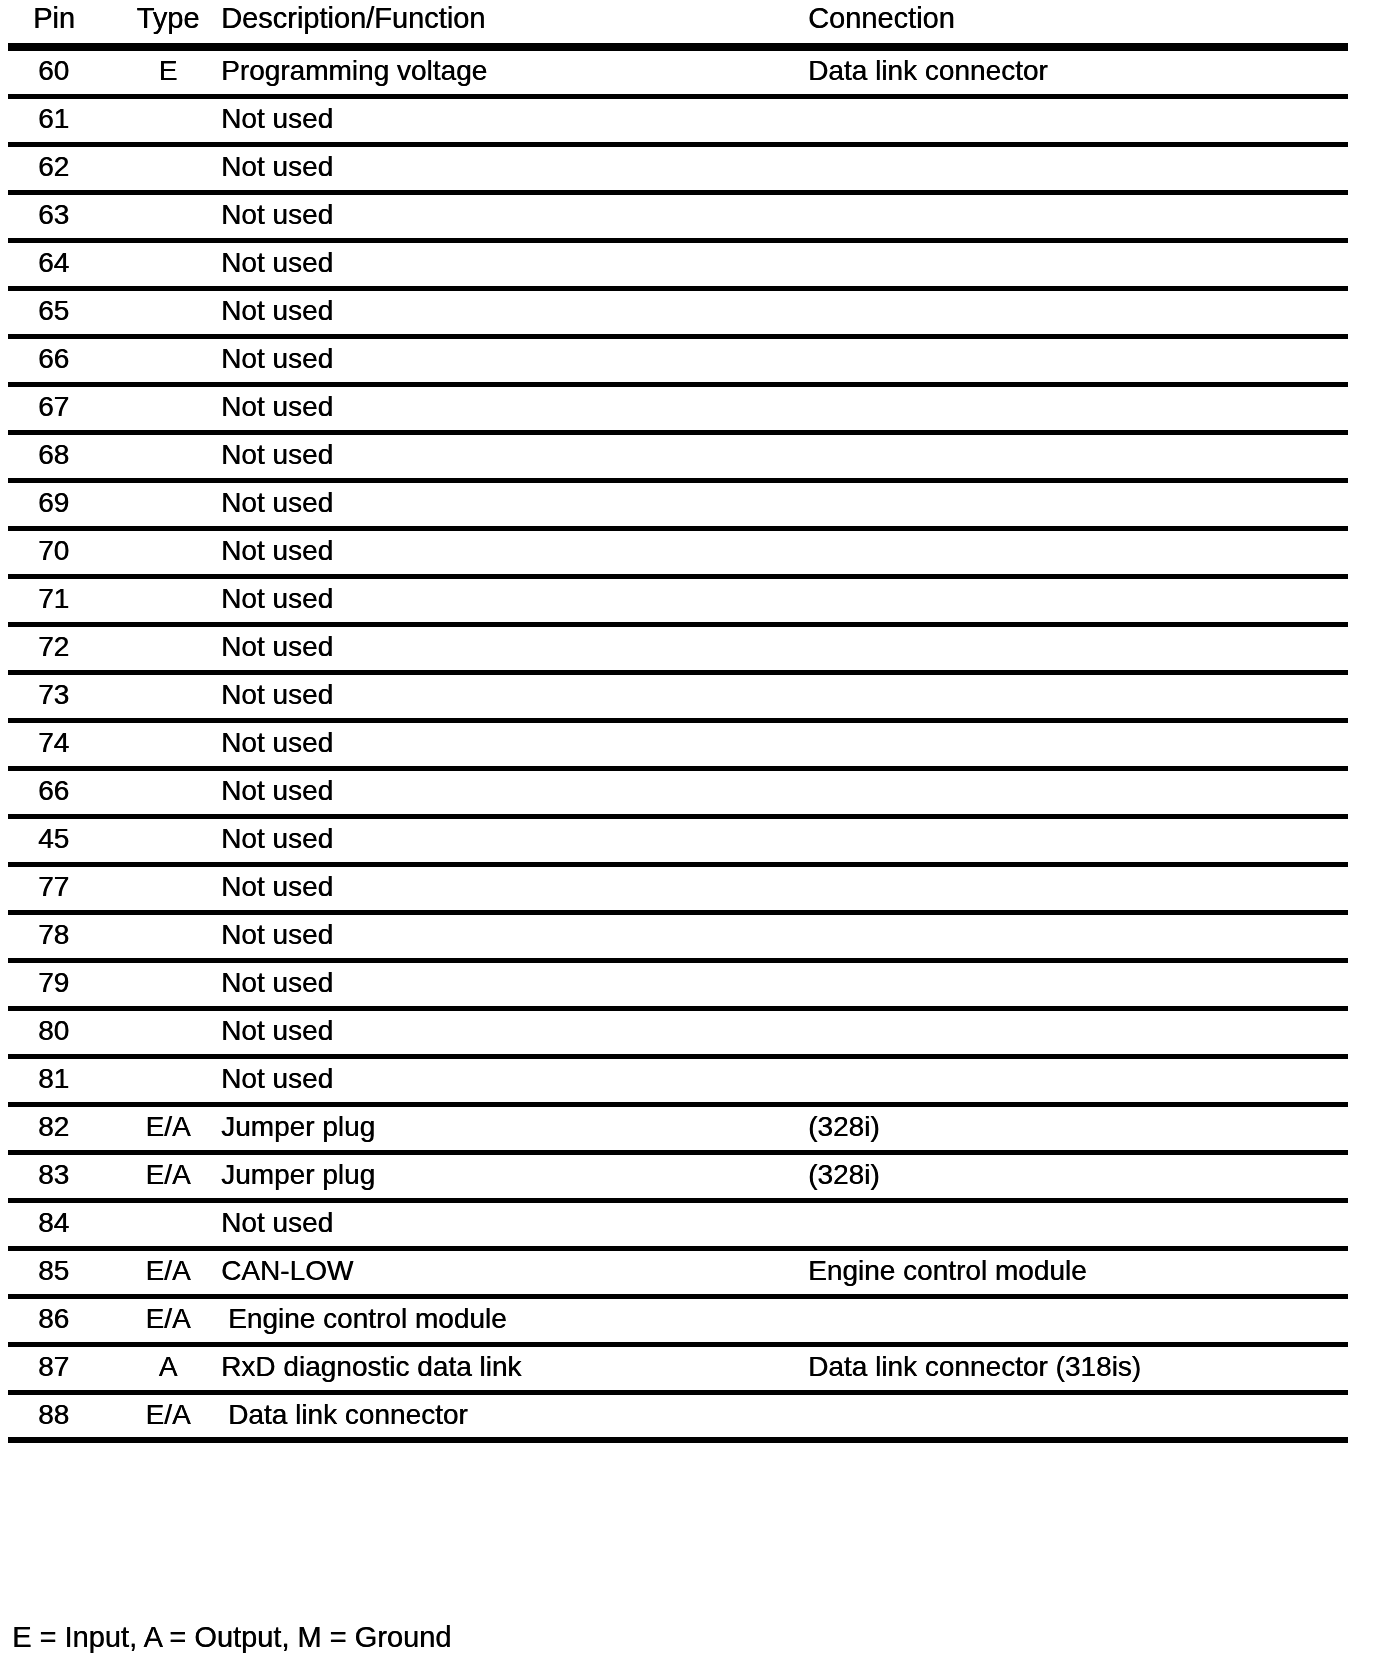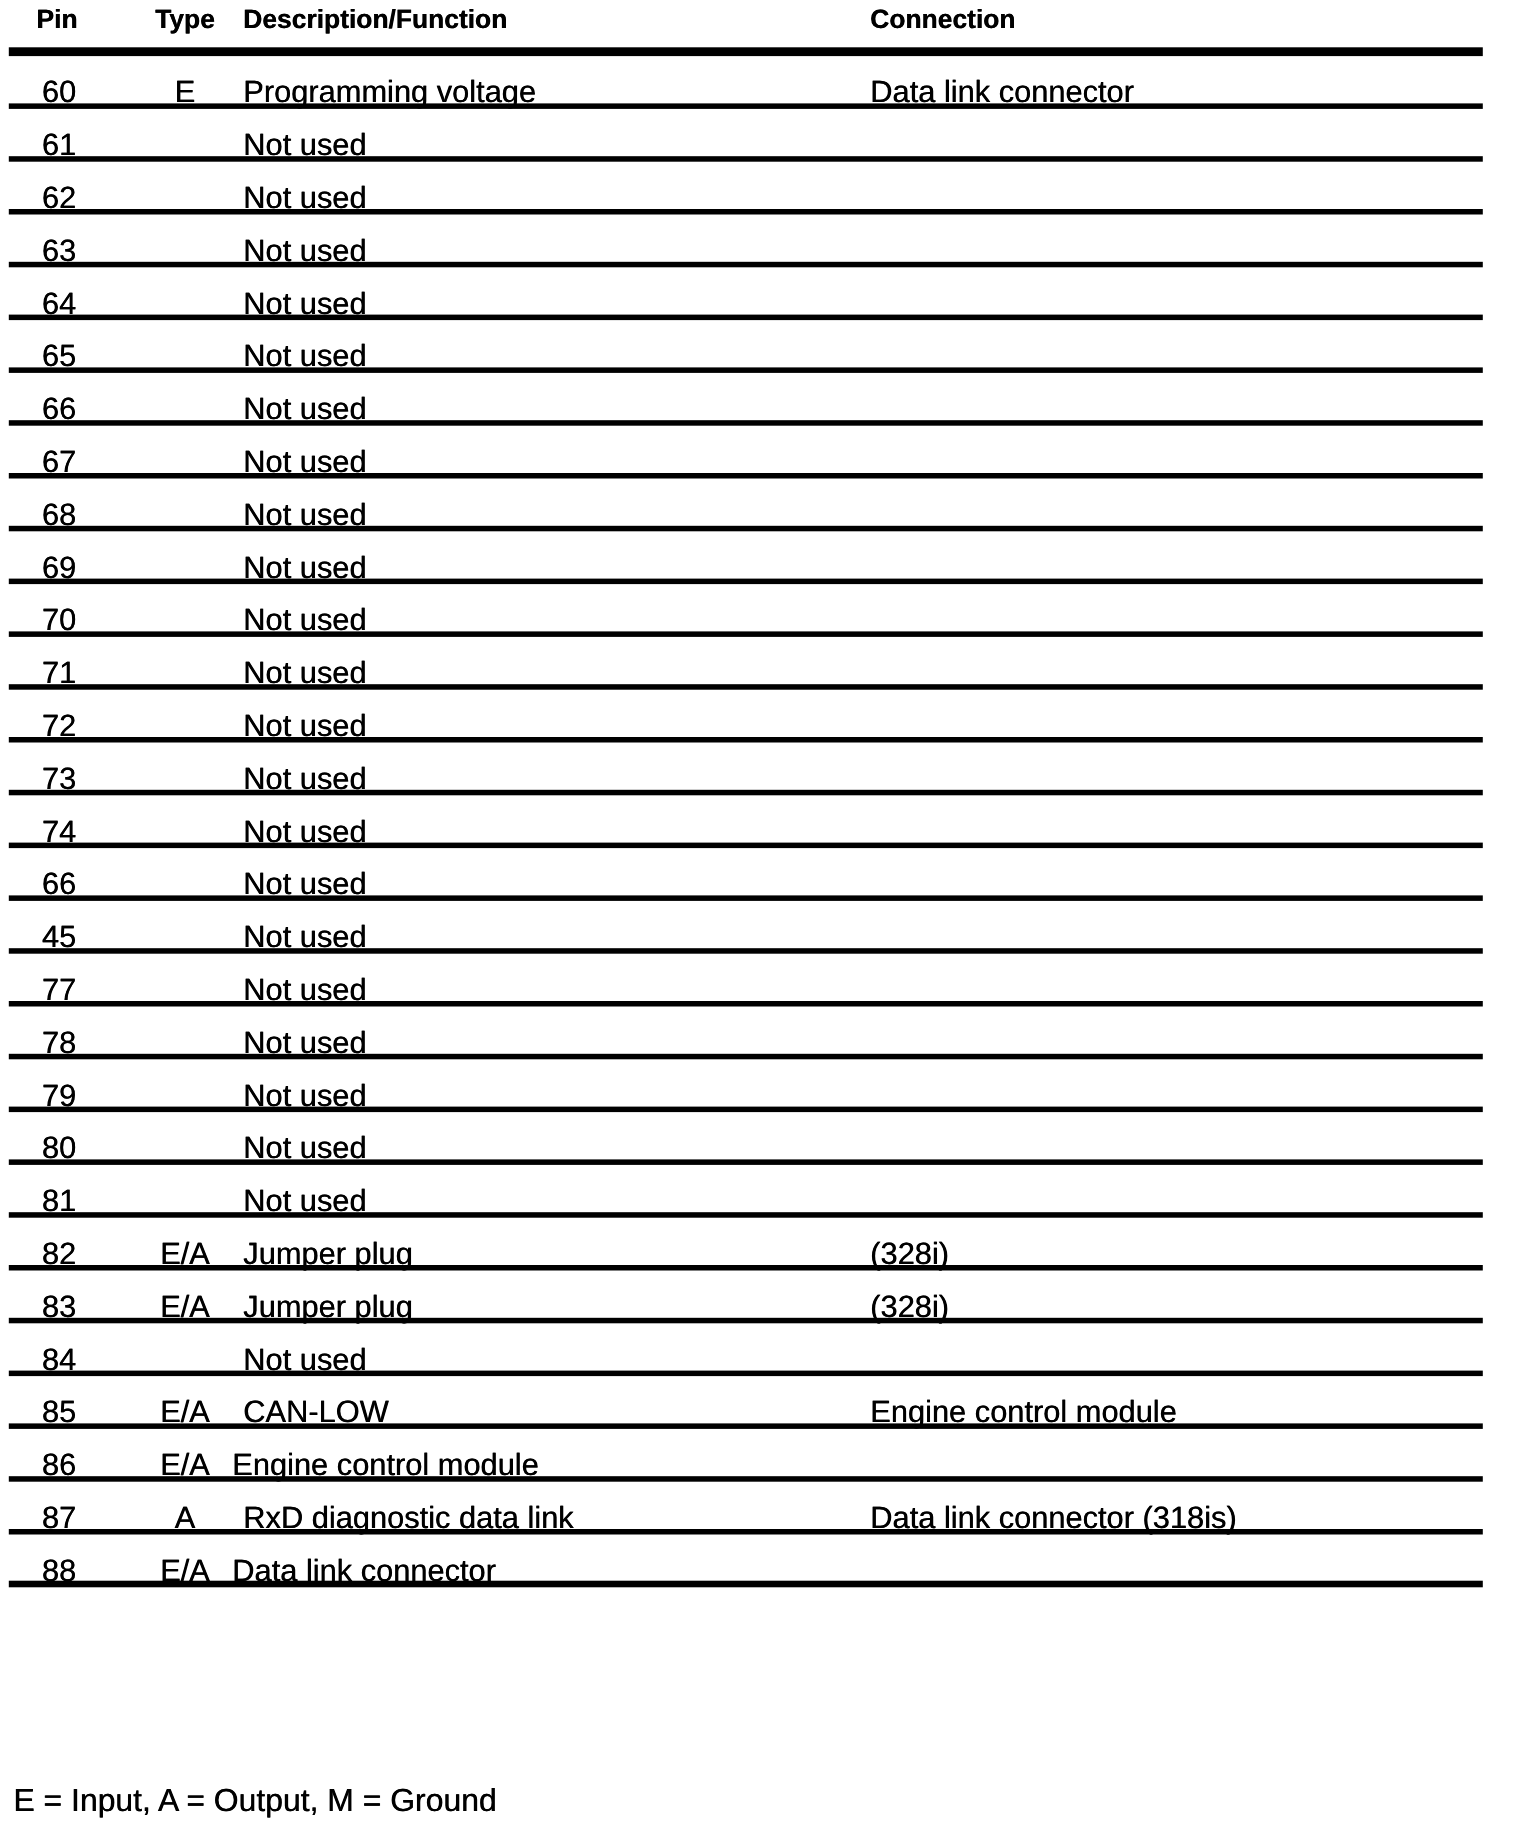--- a/index.html
+++ b/index.html
@@ -20,34 +20,34 @@
     position: absolute;
     left: 8px;
     top: 0;
     width: 1340px;
   }
   .thead {
     display: flex;
     box-sizing: border-box;
     height: 51px;
     border-bottom: 8px solid #000;
-    font-weight: bold;
-    font-size: 24px;
+    font-weight: normal;
+    font-size: 29px;
     line-height: 30px;
     padding-top: 3px;
     text-shadow: 0.4px 0 0 #000;
   }
   .trow {
     display: flex;
     box-sizing: border-box;
     height: 48px;
     border-bottom: 5px solid #000;
     font-size: 28px;
     line-height: 30px;
-    padding-top: 18px;
+    padding-top: 5px;
     text-shadow: 0.4px 0 0 #000;
   }
   .trow:last-child {
     border-bottom-width: 6px;
     justify-content: space-between;
   }
   .c-pin {
     box-sizing: border-box;
     width: 117px;
     padding-left: 30px;
@@ -62,20 +62,21 @@
   }
   .c-desc {
     box-sizing: border-box;
     width: 580px;
     padding-left: 10px;
     flex: 0 0 auto;
   }
   .c-conn {
     box-sizing: border-box;
     flex: 1 1 auto;
+    margin-left: 17px;
   }
   .legend {
     position: absolute;
     left: 12px;
     top: 1620px;
     font-size: 29px;
     line-height: 34px;
     text-shadow: 0.4px 0 0 #000;
   }
 </style>

